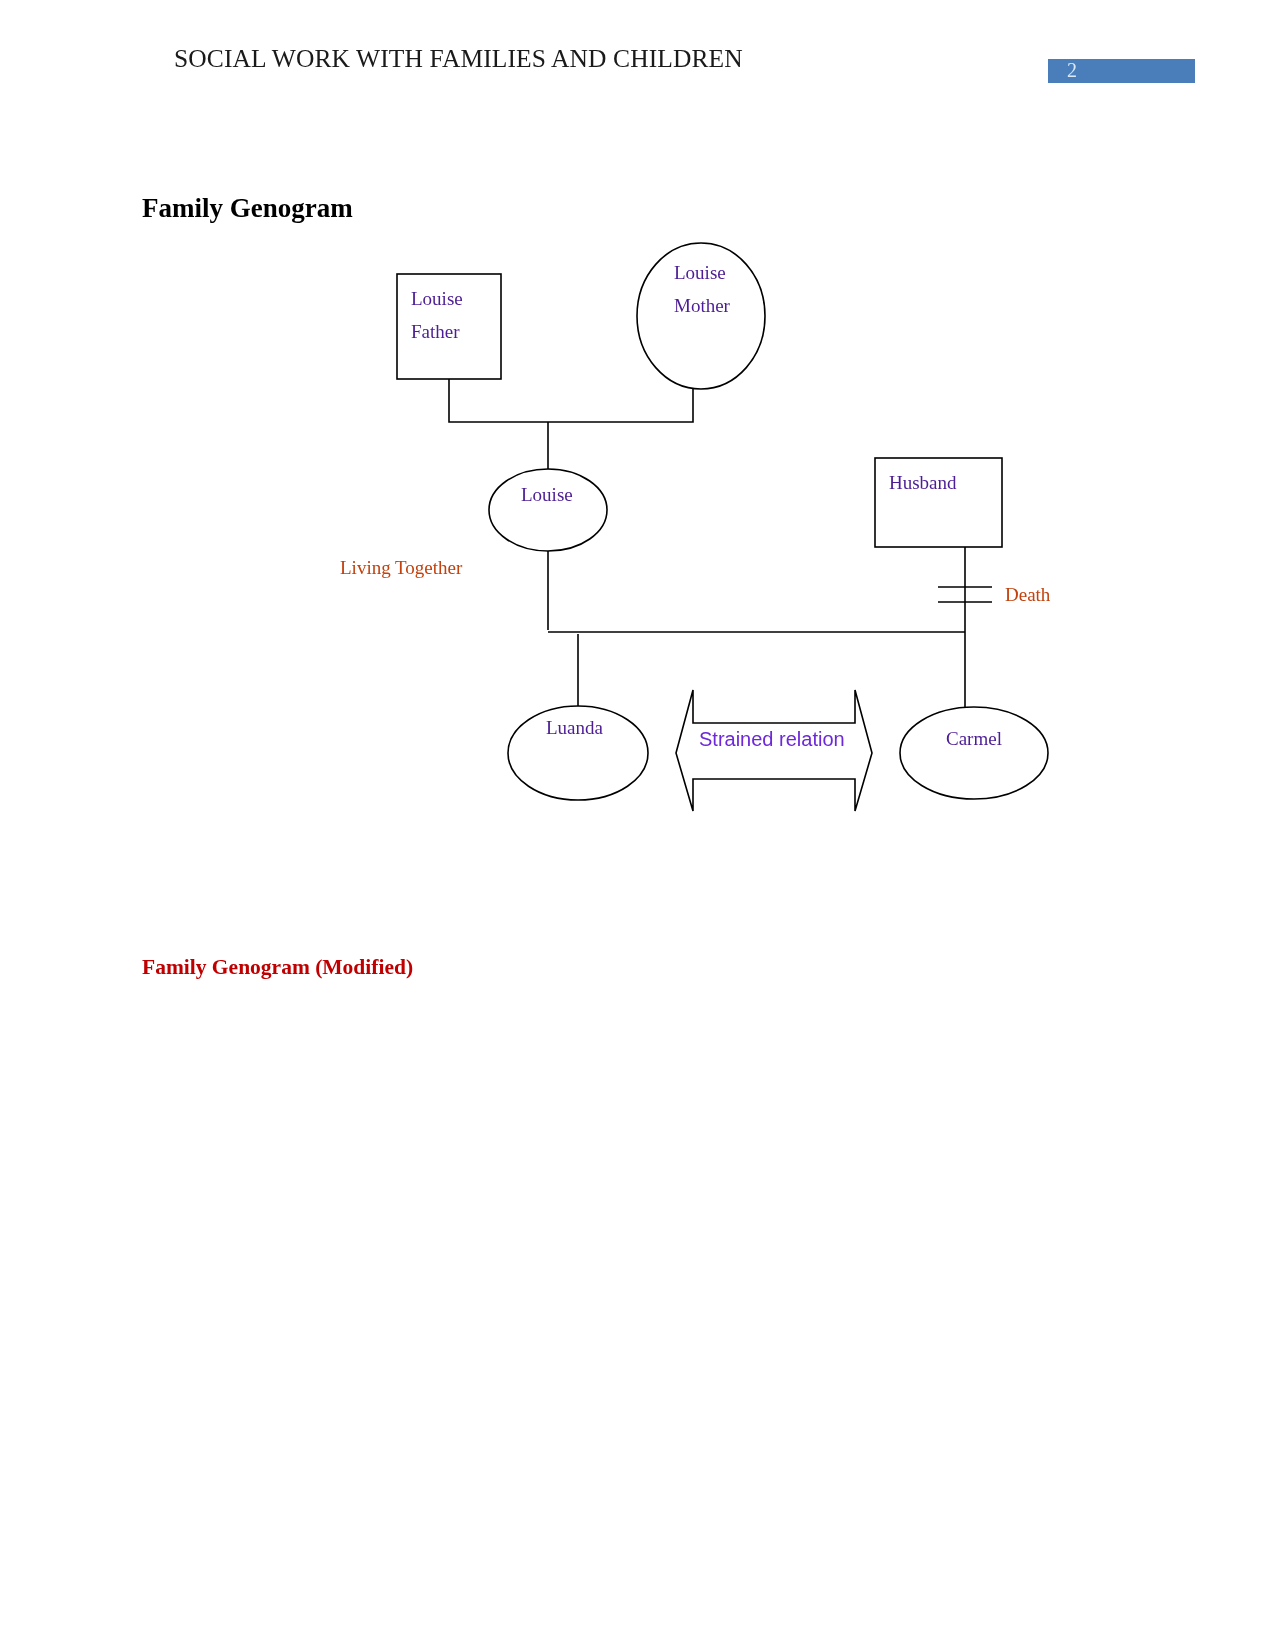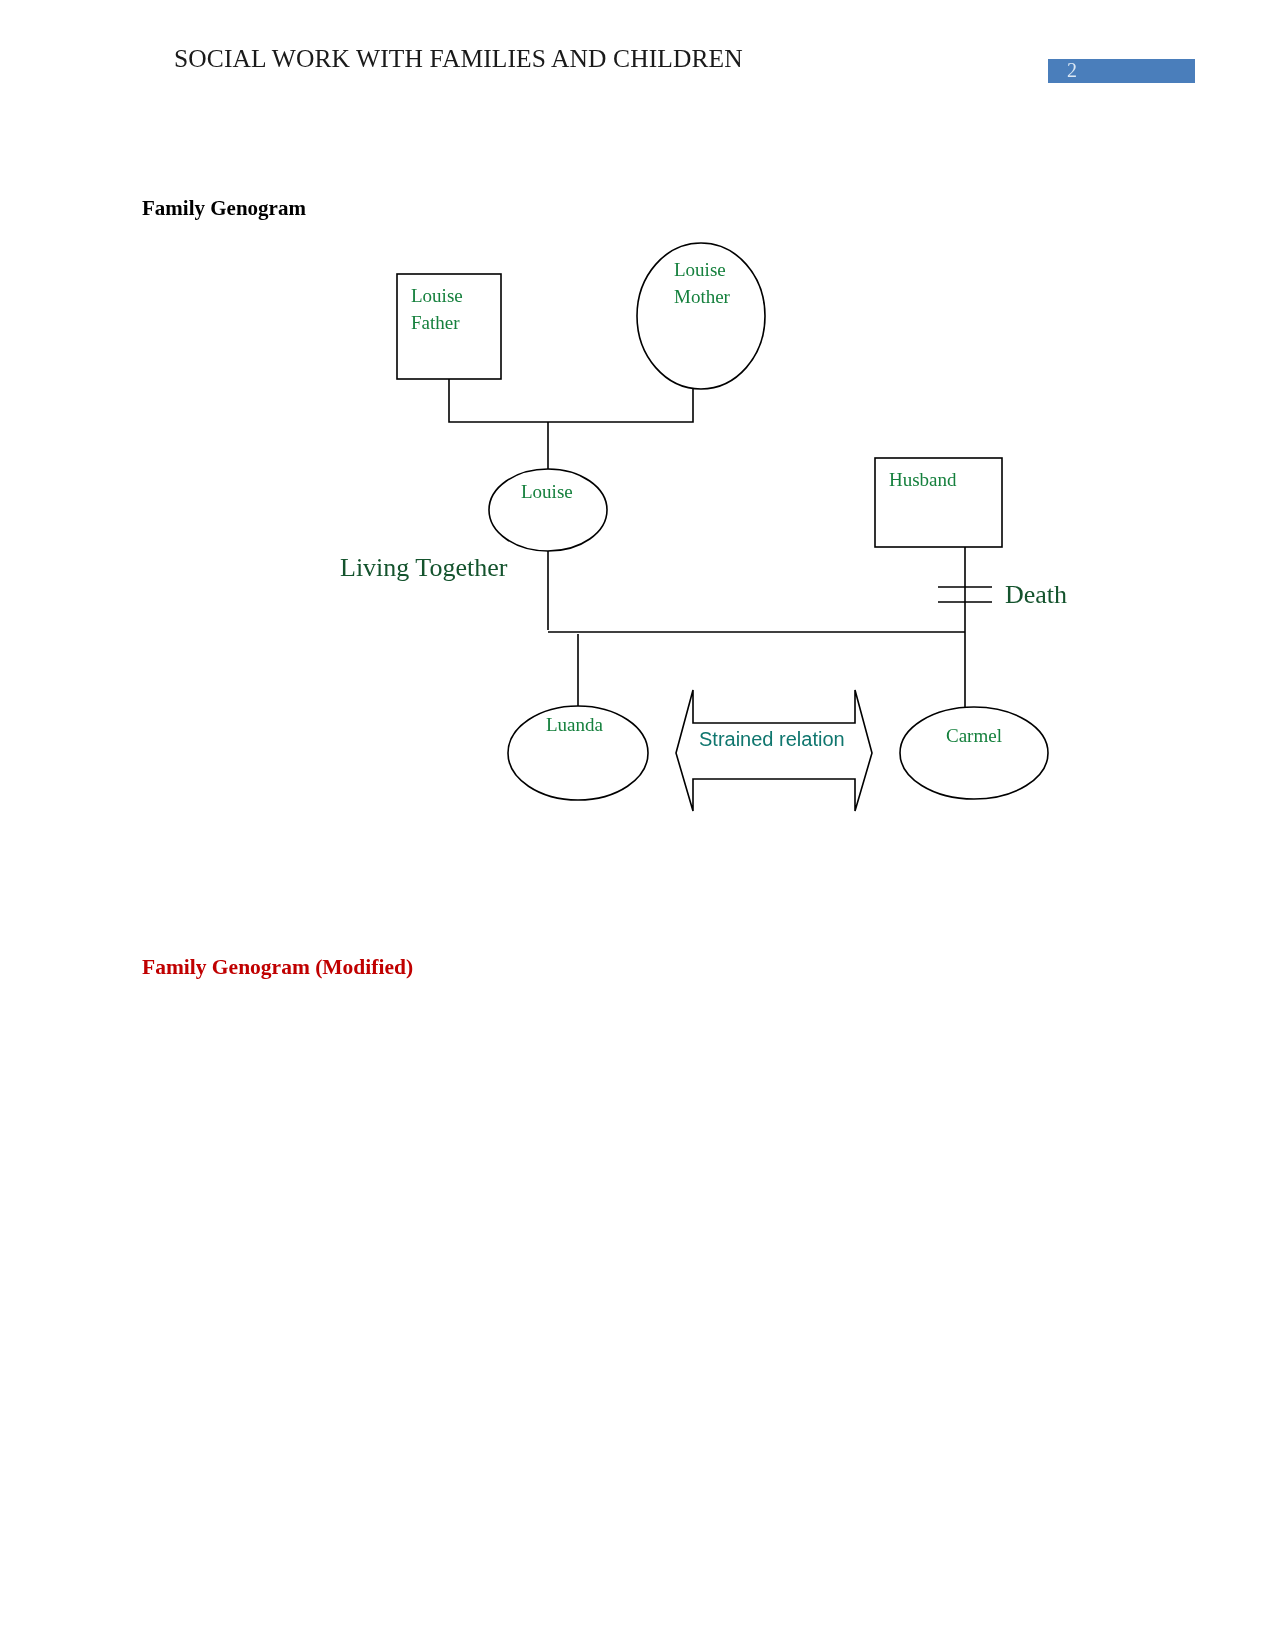--- a/index.html
+++ b/index.html
@@ -56,21 +56,21 @@
     font-size: 20px;
     line-height: 26px;
     color: #dbe8f5;
   }
 
   
   .section-heading {
     position: absolute;
     left: 142px;
     top: 194px;
-    font-size: 21px;
+    font-size: 27px;
     font-weight: bold;
     line-height: 28px;
     color: #000000;
     white-space: nowrap;
   }
 
   
   .genogram {
     position: absolute;
     left: 0;
@@ -81,38 +81,38 @@
   }
   .genogram svg {
     display: block;
   }
 
   
   .node-label {
     position: absolute;
     font-family: "Liberation Serif", "DejaVu Serif", serif;
     font-size: 19px;
-    line-height: 27px;
-    color: #15803d;
+    line-height: 33px;
+    color: #4c1d95;
     white-space: pre-line;
   }
   .relation-label {
     position: absolute;
     font-family: "Liberation Serif", "DejaVu Serif", serif;
-    font-size: 26px;
+    font-size: 19px;
     line-height: 24px;
-    color: #14532d;
+    color: #c2410c;
     white-space: nowrap;
   }
   .arrow-label {
     position: absolute;
     font-family: "Liberation Sans", "DejaVu Sans", sans-serif;
     font-size: 20px;
     line-height: 24px;
-    color: #0f766e;
+    color: #6d28d9;
     white-space: nowrap;
   }
 
   
   .figure-caption {
     position: absolute;
     left: 397px;
     top: 902px;
     font-size: 21.5px;
     line-height: 28px;

